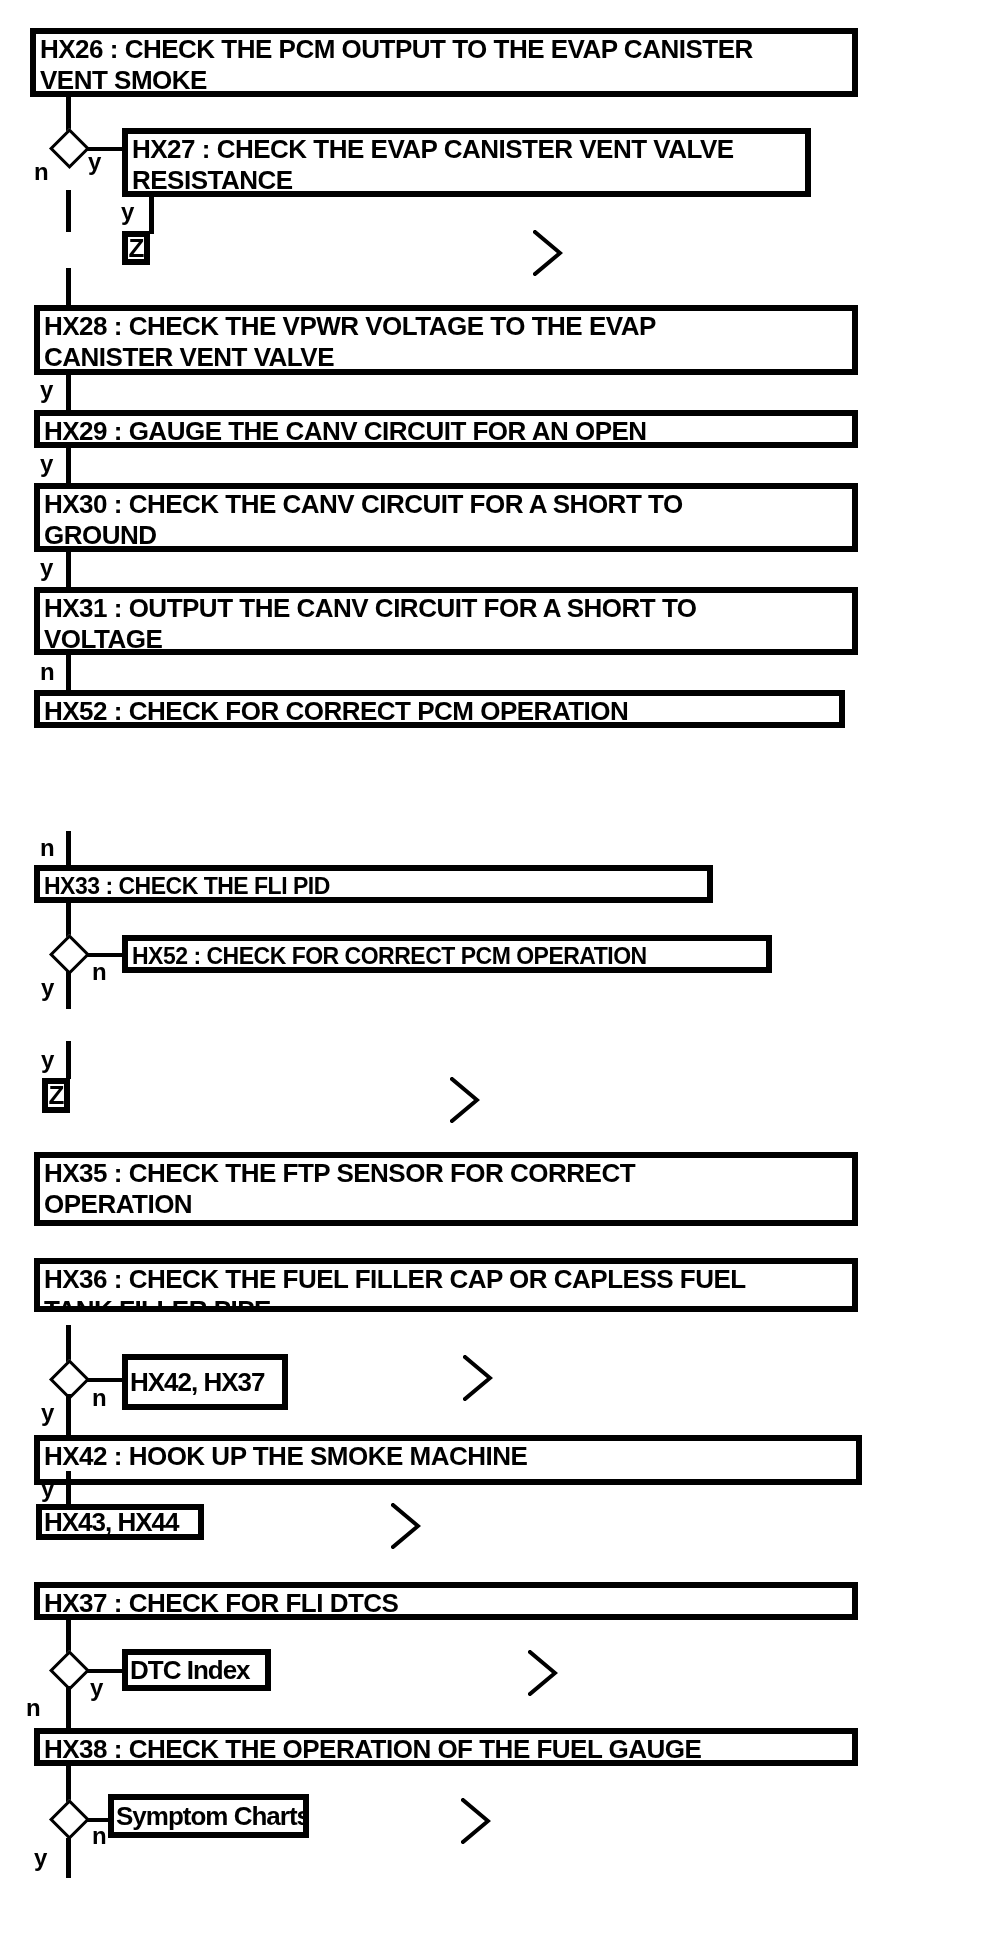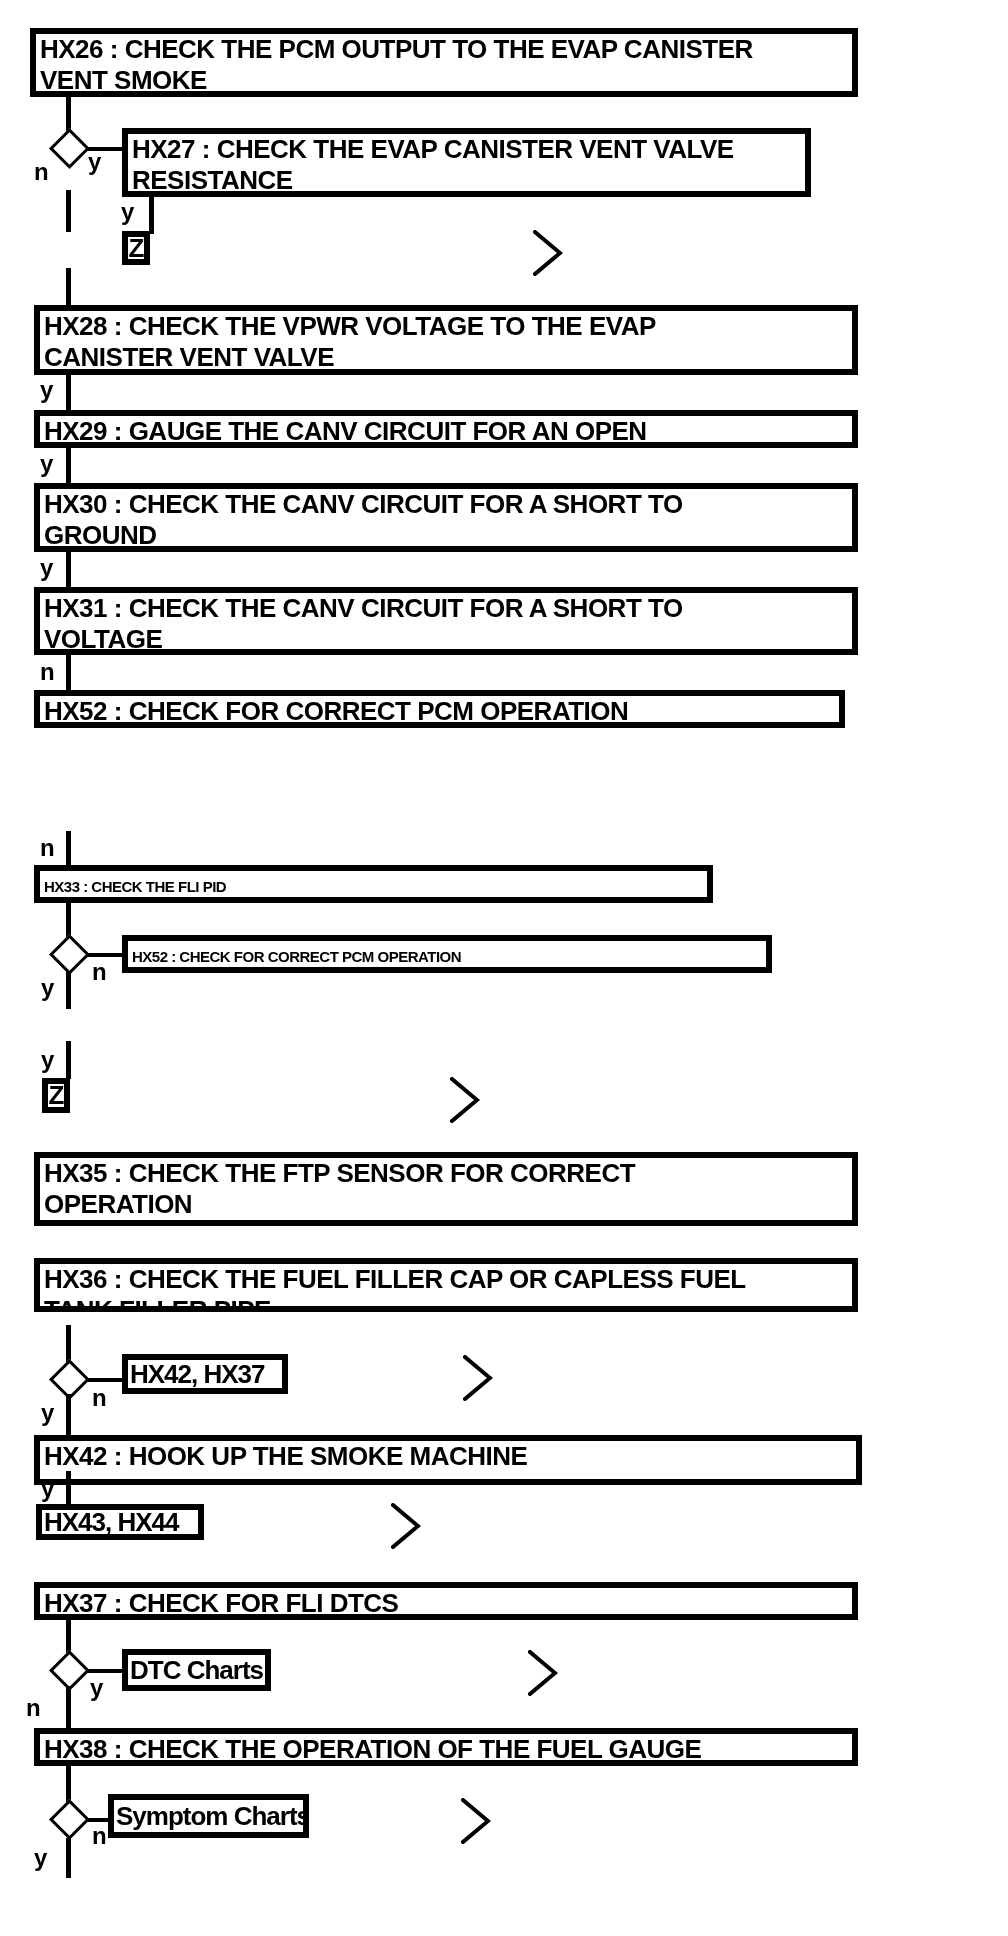--- a/index.html
+++ b/index.html
@@ -6,21 +6,21 @@
   html,body { background:#ffffff; }
   #canvas {
     position:relative; width:1008px; height:1936px; background:#ffffff;
     font-family:"Liberation Sans", sans-serif; color:#000;
   }
   .pbox {
     position:absolute; border:6px solid #000; background:#fff;
     font-weight:bold; font-size:26px; line-height:31px; letter-spacing:-0.5px;
     white-space:pre-line; padding:0 4px; overflow:hidden;
   }
-  .fs23 { font-size:15px; }
+  .fs23 { font-size:23px; }
   .rbox {
     position:absolute; border:6px solid #000; background:#fff;
     font-weight:bold; font-size:26px; letter-spacing:-1px;
     padding:0 2px; white-space:nowrap; overflow:hidden;
     display:flex; align-items:center;
   }
   .zbox { justify-content:center; padding:0; }
   .lab { position:absolute; font-weight:bold; font-size:24px; line-height:24px; }
   .vline { position:absolute; width:5px; background:#000; }
   .hline { position:absolute; height:4px; background:#000; }
@@ -66,21 +66,21 @@
 
   <div class="pbox" style="left:34px;top:410px;width:824px;height:38px">HX29 : GAUGE THE CANV CIRCUIT FOR AN OPEN</div>
   <div class="lab" style="left:40px;top:452px">y</div>
   <div class="vline" style="left:66px;top:446px;height:40px"></div>
 
   <div class="pbox" style="left:34px;top:483px;width:824px;height:69px">HX30 : CHECK THE CANV CIRCUIT FOR A SHORT TO
 GROUND</div>
   <div class="lab" style="left:40px;top:556px">y</div>
   <div class="vline" style="left:66px;top:551px;height:38px"></div>
 
-  <div class="pbox" style="left:34px;top:587px;width:824px;height:68px">HX31 : CHECK THE CANV CIRCUIT FOR A SHORT TO
+  <div class="pbox" style="left:34px;top:587px;width:824px;height:68px">HX31 : OUTPUT THE CANV CIRCUIT FOR A SHORT TO
 VOLTAGE</div>
   <div class="lab" style="left:40px;top:660px">n</div>
   <div class="vline" style="left:66px;top:654px;height:38px"></div>
 
   <div class="pbox" style="left:34px;top:690px;width:811px;height:38px">HX52 : CHECK FOR CORRECT PCM OPERATION</div>
 
   <div class="lab" style="left:40px;top:836px">n</div>
   <div class="vline" style="left:66px;top:831px;height:36px"></div>
 
   <div class="pbox fs23" style="left:34px;top:865px;width:679px;height:38px">HX33 : CHECK THE FLI PID</div>
@@ -105,21 +105,21 @@
   <div class="pbox" style="left:34px;top:1152px;width:824px;height:74px">HX35 : CHECK THE FTP SENSOR FOR CORRECT
 OPERATION</div>
 
   <div class="pbox" style="left:34px;top:1258px;width:824px;height:54px">HX36 : CHECK THE FUEL FILLER CAP OR CAPLESS FUEL
 TANK FILLER PIPE</div>
   <div class="vline" style="left:66px;top:1325px;height:42px"></div>
 
   <div class="diamond" style="left:55px;top:1365px"></div>
   <div class="hline" style="left:86px;top:1378px;width:36px"></div>
   <div class="lab" style="left:92px;top:1386px">n</div>
-  <div class="rbox" style="left:122px;top:1354px;width:166px;height:40px">HX42, HX37</div>
+  <div class="rbox" style="left:122px;top:1354px;width:166px;height:56px">HX42, HX37</div>
   <span class="chev" style="left:463px;top:1355px">
     <svg width="30" height="46">
         <polyline points="2,2 27,23 2,44" fill="none" stroke="#000" stroke-width="4" stroke-linecap="square"></polyline>
       </svg>
   </span>
   <div class="lab" style="left:41px;top:1401px">y</div>
   <div class="vline" style="left:66px;top:1394px;height:42px"></div>
 
   <div class="pbox" style="left:34px;top:1435px;width:828px;height:50px">HX42 : HOOK UP THE SMOKE MACHINE</div>
   <div class="lab" style="left:41px;top:1477px">y</div>
@@ -130,21 +130,21 @@
         <polyline points="2,2 27,23 2,44" fill="none" stroke="#000" stroke-width="4" stroke-linecap="square"></polyline>
       </svg>
   </span>
 
   <div class="pbox" style="left:34px;top:1582px;width:824px;height:38px">HX37 : CHECK FOR FLI DTCS</div>
   <div class="vline" style="left:66px;top:1618px;height:40px"></div>
 
   <div class="diamond" style="left:55px;top:1656px"></div>
   <div class="hline" style="left:86px;top:1669px;width:36px"></div>
   <div class="lab" style="left:90px;top:1676px">y</div>
-  <div class="rbox" style="left:122px;top:1649px;width:149px;height:42px">DTC Charts</div>
+  <div class="rbox" style="left:122px;top:1649px;width:149px;height:42px">DTC Index</div>
   <span class="chev" style="left:528px;top:1650px">
     <svg width="30" height="46">
         <polyline points="2,2 27,23 2,44" fill="none" stroke="#000" stroke-width="4" stroke-linecap="square"></polyline>
       </svg>
   </span>
   <div class="lab" style="left:26px;top:1696px">n</div>
   <div class="vline" style="left:66px;top:1686px;height:44px"></div>
 
   <div class="pbox" style="left:34px;top:1728px;width:824px;height:38px">HX38 : CHECK THE OPERATION OF THE FUEL GAUGE</div>
   <div class="vline" style="left:66px;top:1764px;height:42px"></div>

